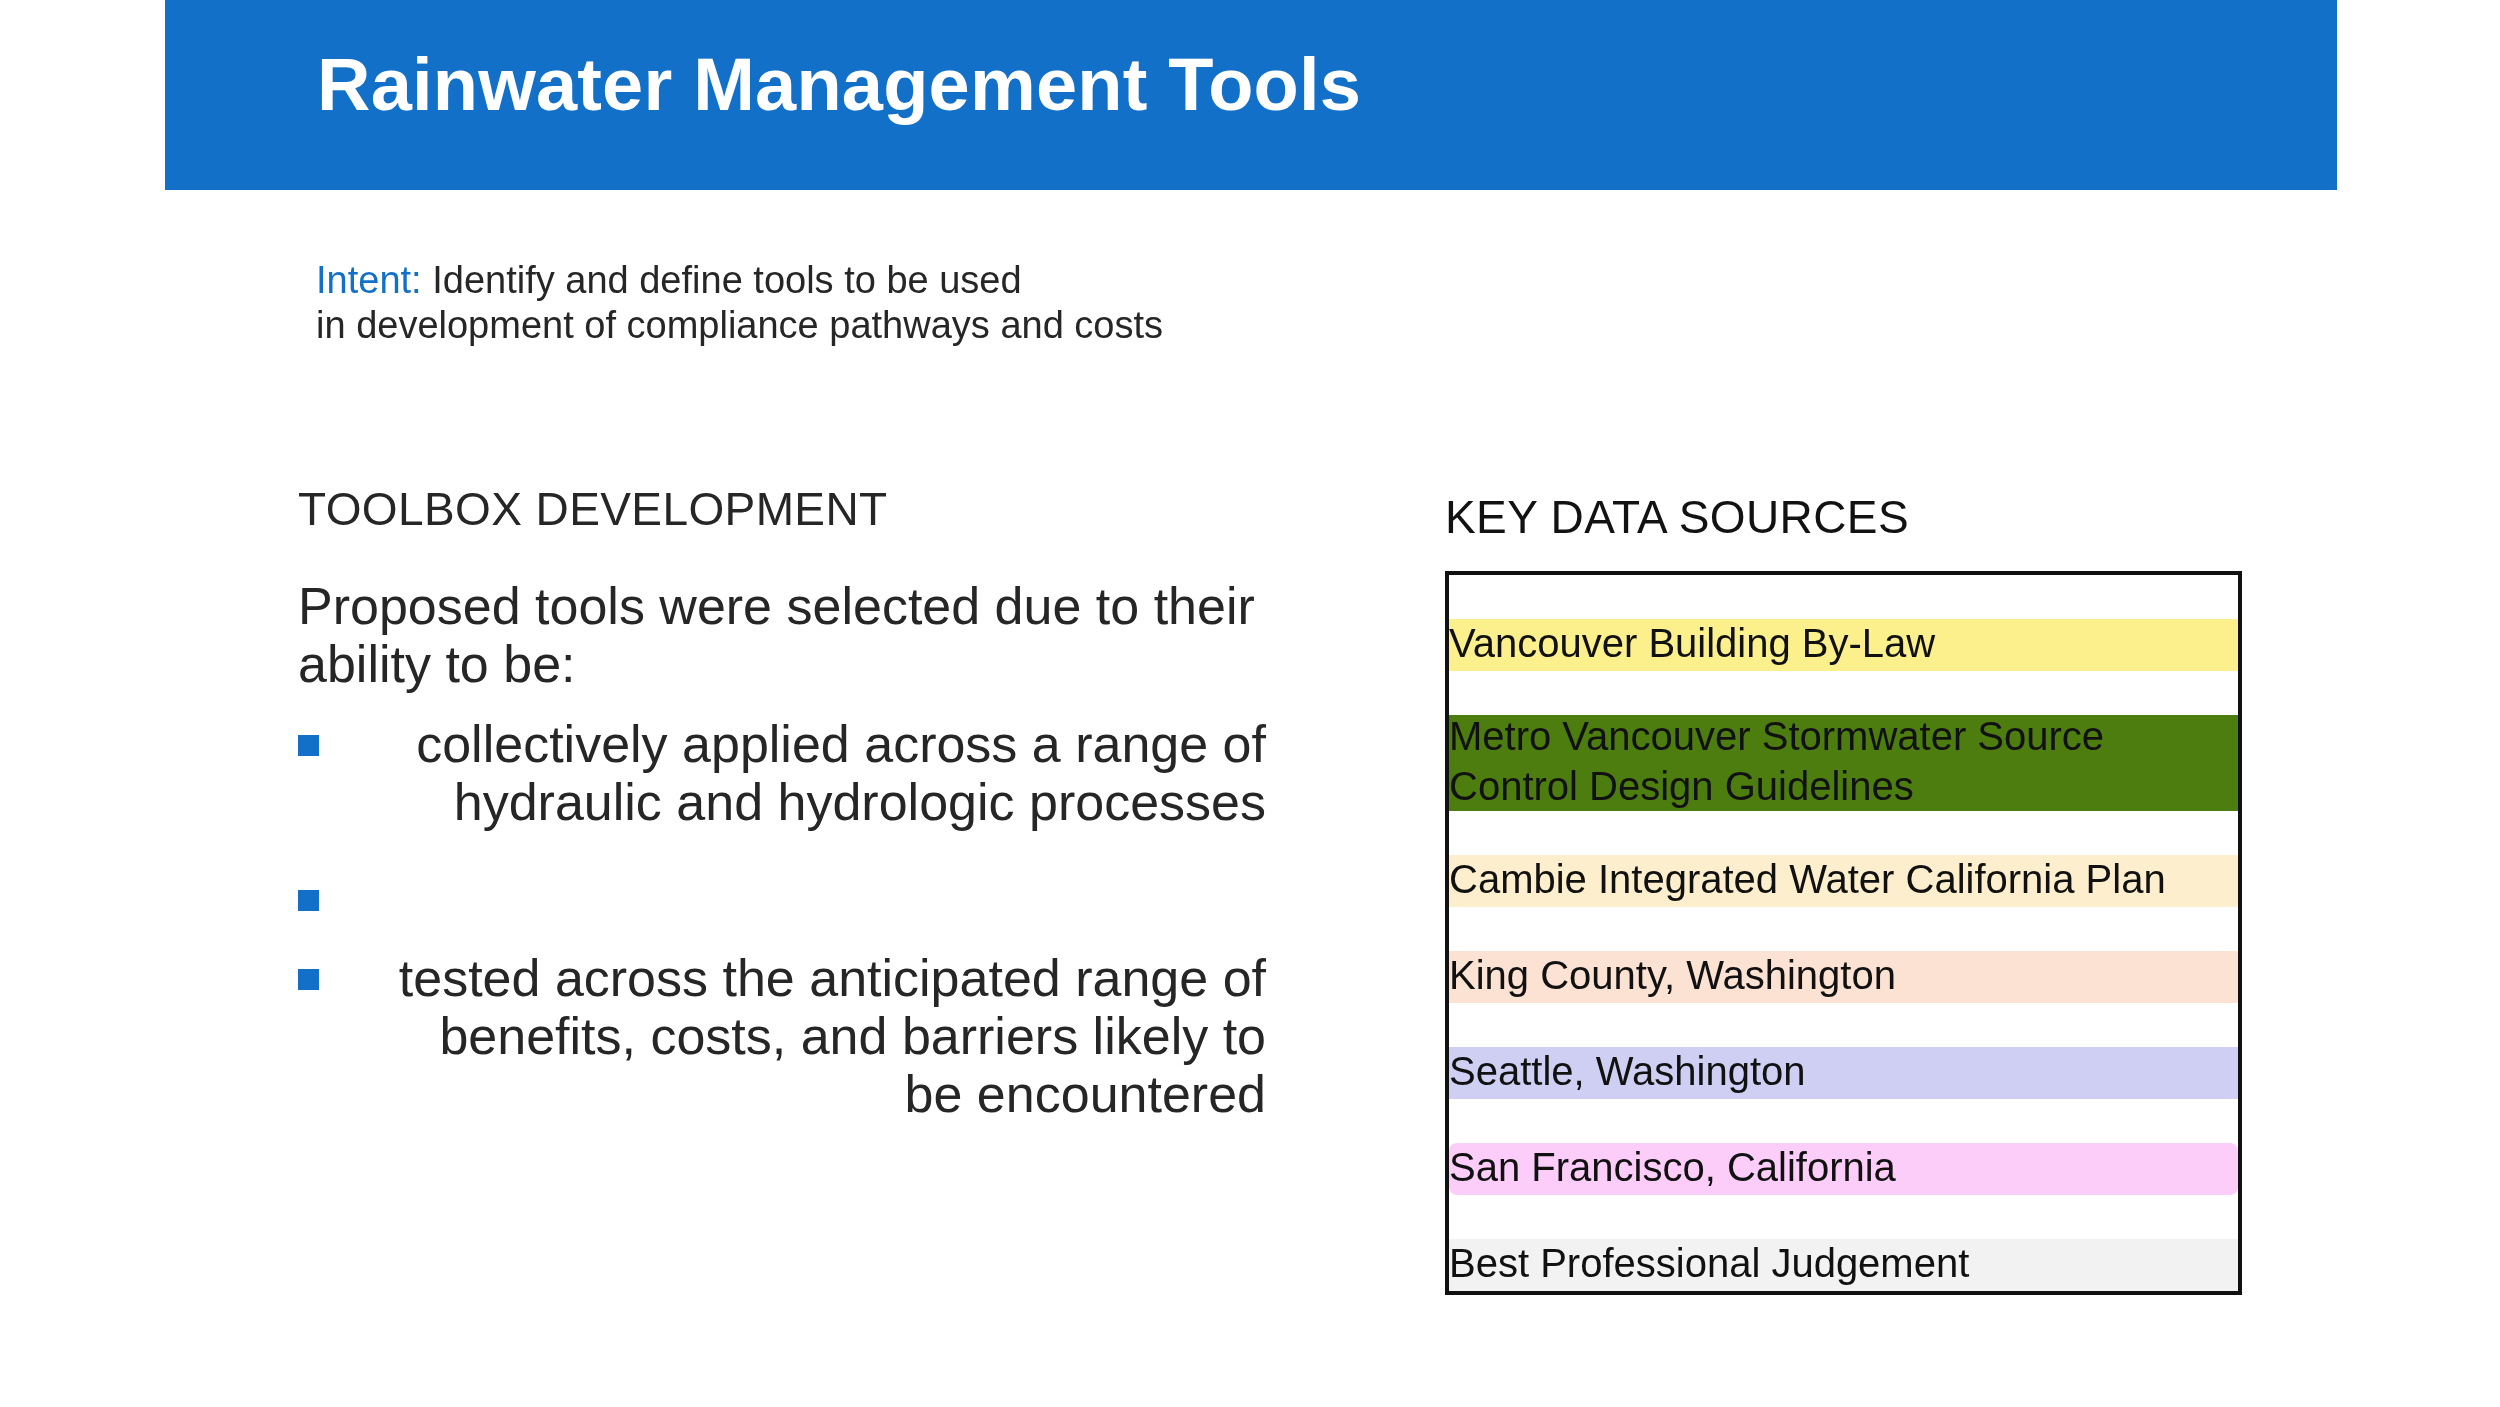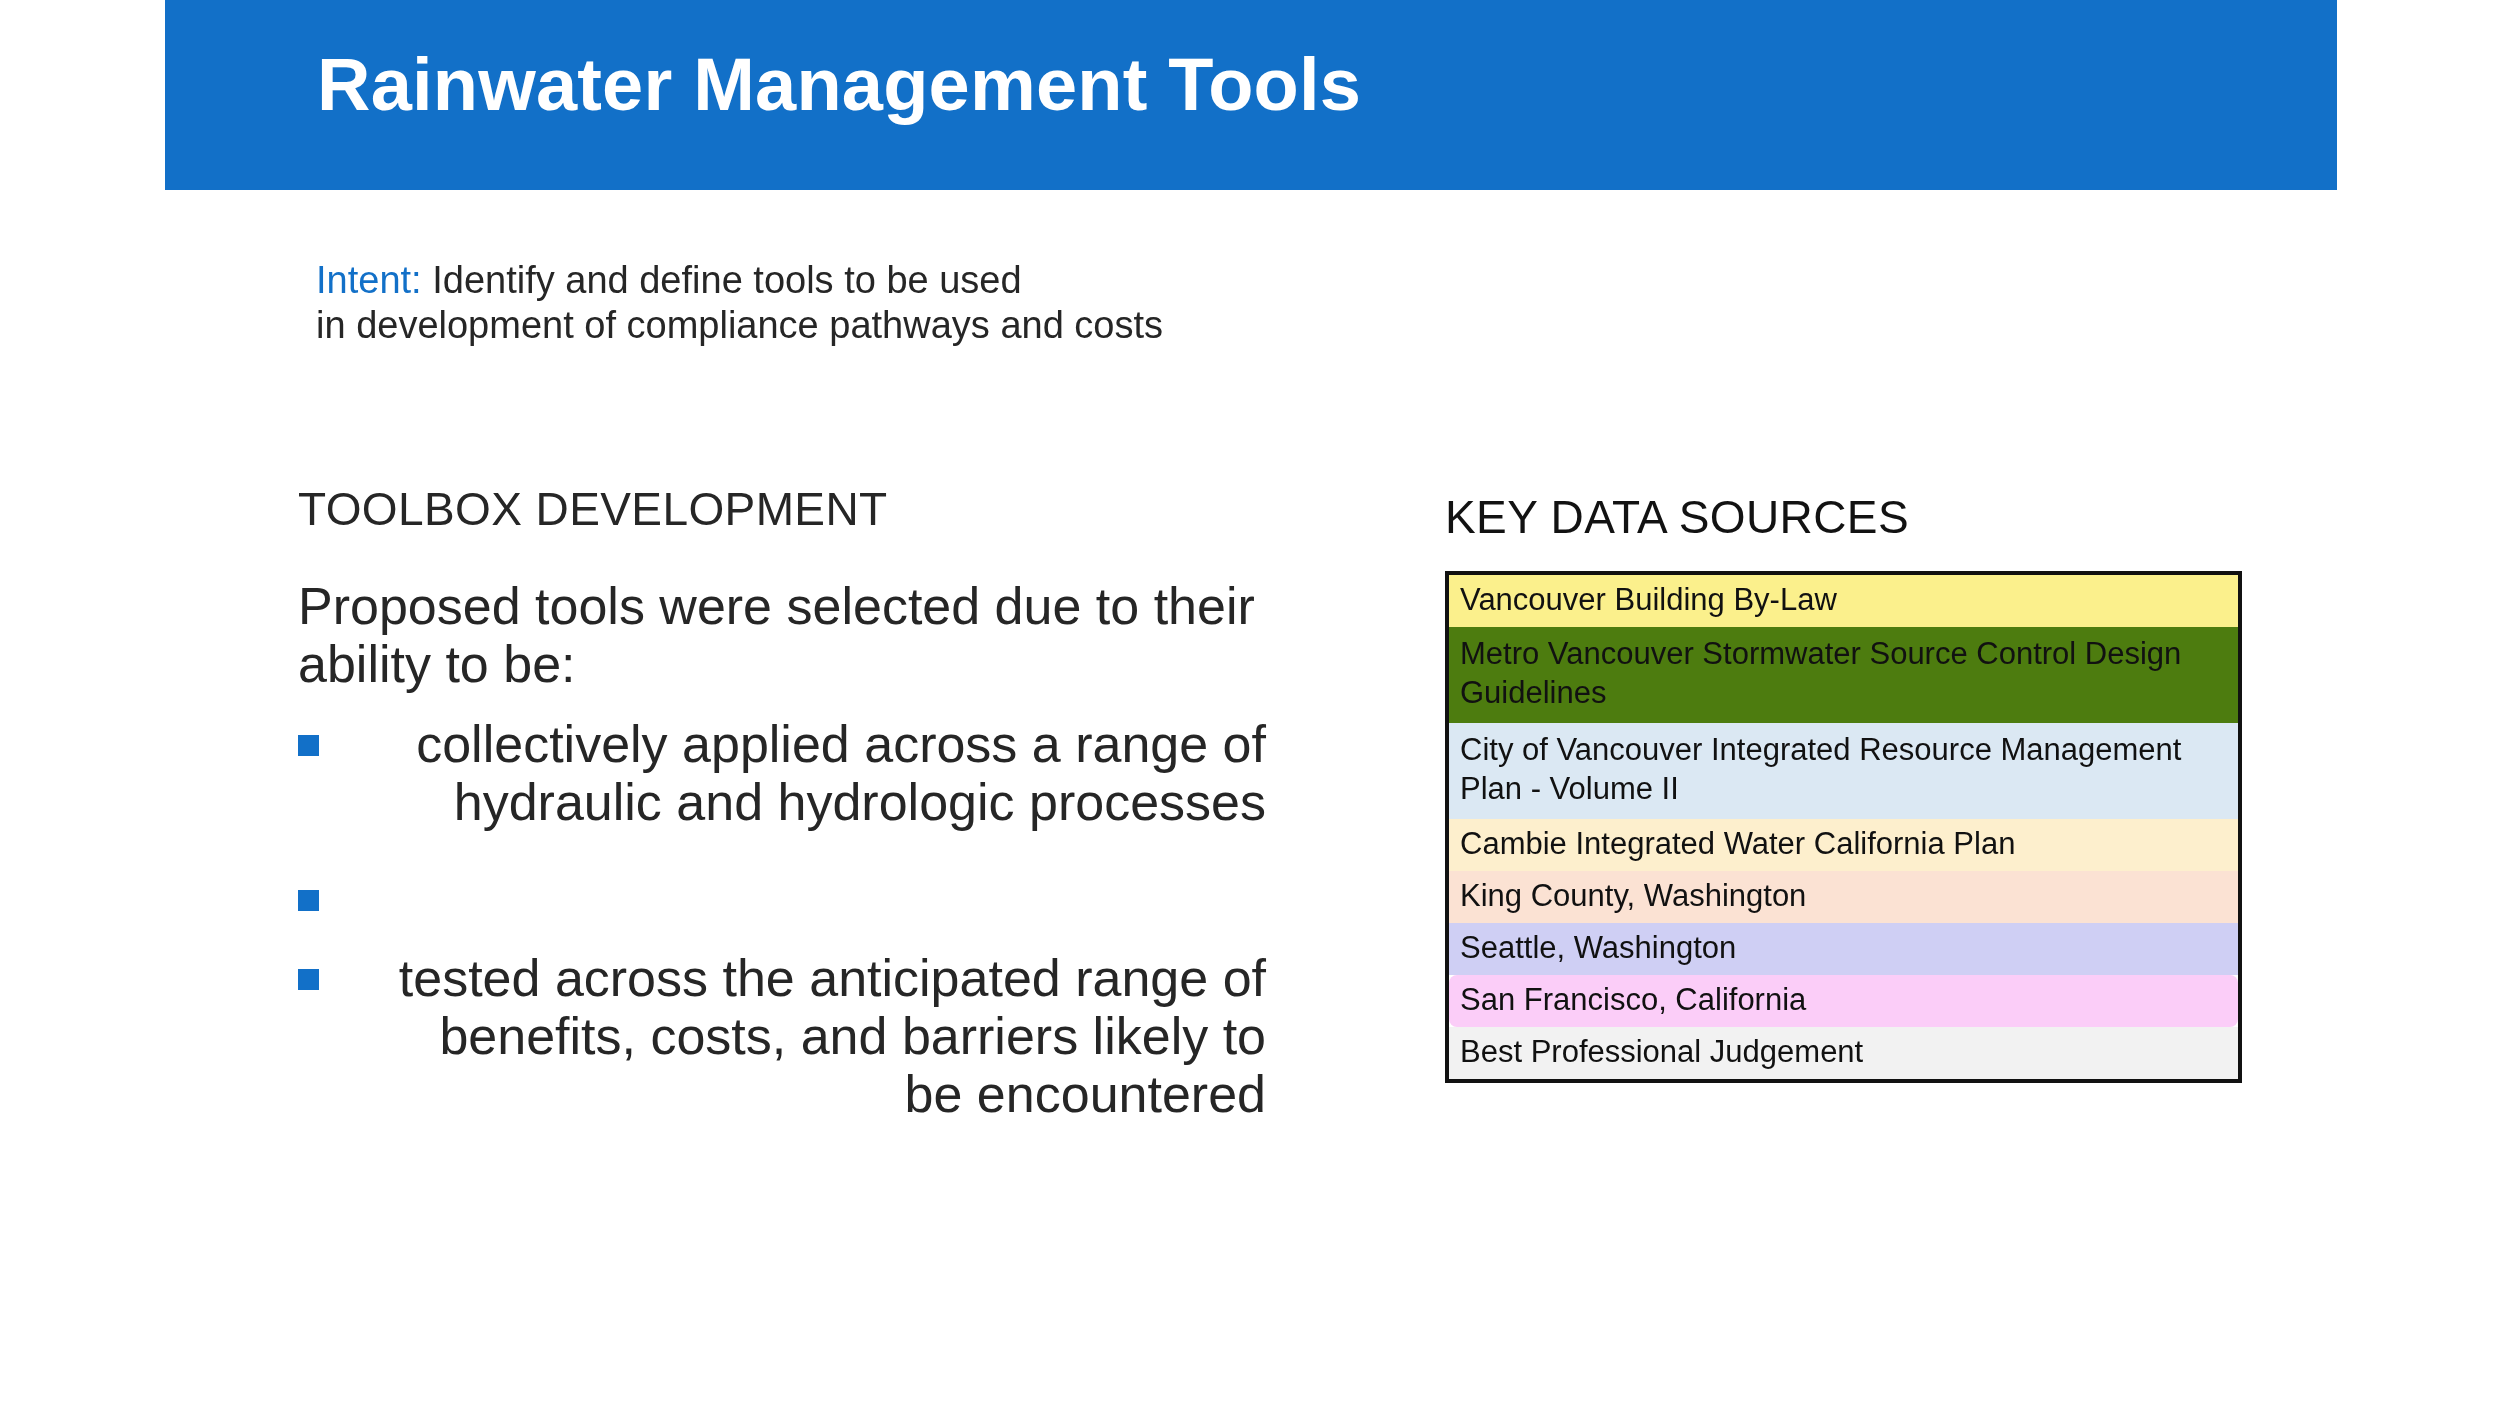--- a/index.html
+++ b/index.html
@@ -115,26 +115,27 @@
   }
   #sources-table {
     margin-top: 28px;
     width: 797px;
     border: 4px solid #111111;
     box-sizing: border-box;
     background: #ffffff;
   }
   .source-row {
     box-sizing: border-box;
-    padding: 11px 11px 13px 11px;
-    font-size: 31px;
+    padding: 11px 11px 13px 0;
+    font-size: 40px;
     line-height: 1.23;
     color: #111111;
     display: flex;
     align-items: center;
+    margin-top: 44px;
   }
   .source-row.two-line {
     padding-top: 12px;
     padding-bottom: 14px;
   }
 </style>
 </head>
 <body>
 
 <div id="title-banner">
@@ -164,20 +165,19 @@
         <span class="bullet-text">tested across the anticipated range of benefits, costs, and barriers likely to be encountered</span>
       </div>
     </div>
 </div>
 
 <div id="right-column">
   <div id="sources-heading">KEY DATA SOURCES</div>
   <div id="sources-table" style="border-color: rgb(17, 17, 17);">
       <div class="source-row" style="background: rgb(251, 240, 140); height: 52px;">Vancouver Building By-Law</div>
       <div class="source-row two-line" style="background: #4d7c0f; height: 96px;">Metro Vancouver Stormwater Source Control Design Guidelines</div>
-      <div class="source-row two-line" style="background: rgb(219, 232, 243); height: 96px;">City of Vancouver Integrated Resource Management Plan - Volume II</div>
       <div class="source-row" style="background: rgb(253, 239, 205); height: 52px;">Cambie Integrated Water California Plan</div>
       <div class="source-row" style="background: rgb(251, 226, 211); height: 52px;">King County, Washington</div>
       <div class="source-row" style="background: rgb(207, 207, 244); height: 52px;">Seattle, Washington</div>
       <div class="source-row" style="background: rgb(251, 205, 248); height: 52px; border-radius: 8px;">San Francisco, California</div>
       <div class="source-row" style="background: rgb(242, 242, 242); height: 52px;">Best Professional Judgement</div>
     </div>
 </div>
 
 </body></html>

